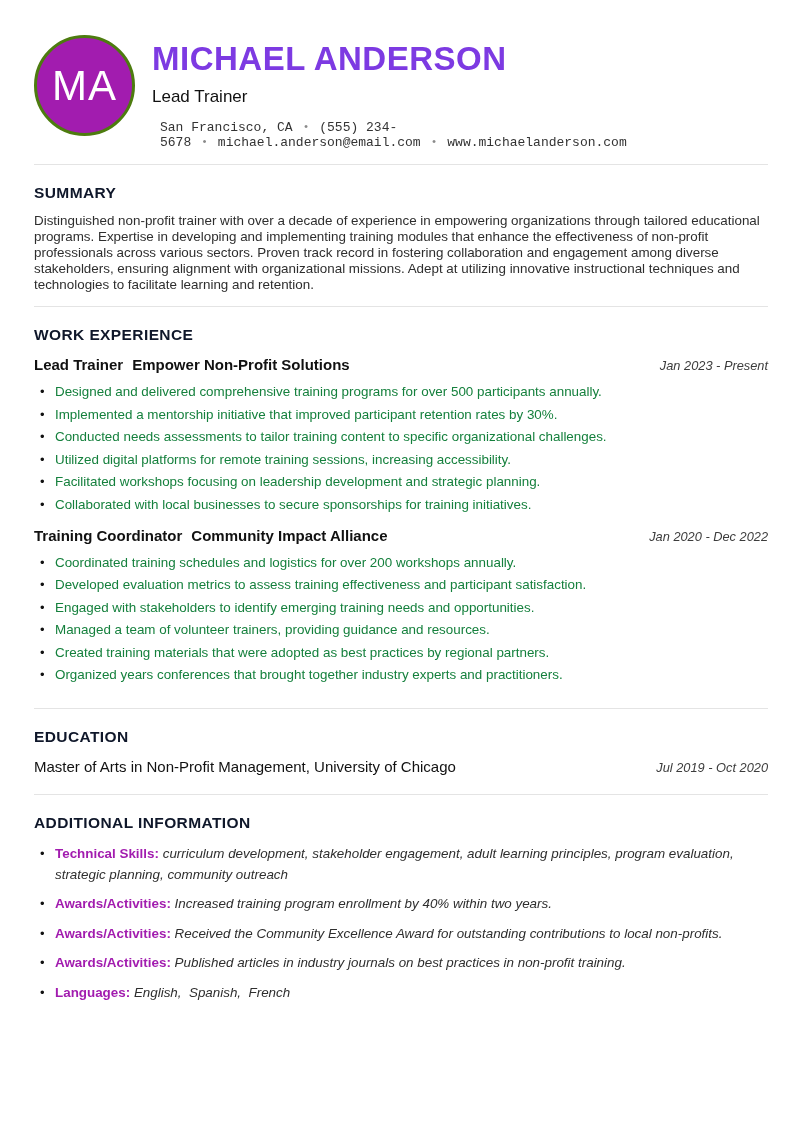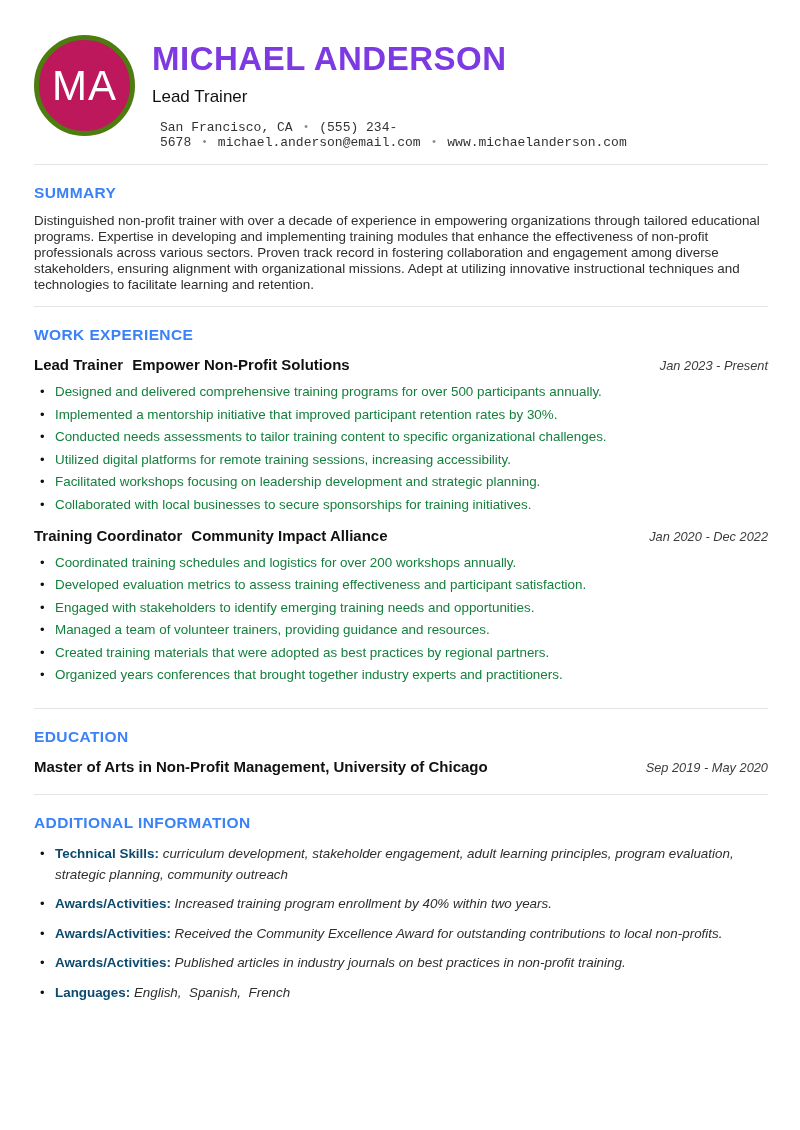--- a/index.html
+++ b/index.html
@@ -9,42 +9,42 @@
     font-family: "Liberation Sans", sans-serif;
     color: #2e2e2e;
     overflow: hidden;
   }
   .page { padding: 0 32px 0 34px; }
 
   
   .header { display: flex; align-items: flex-start; gap: 17px; margin-top: 35px; }
   .avatar {
     width: 101px; height: 101px; border-radius: 50%;
-    background: #be185d; border: 5px solid #4d7c0f;
+    background: #a21caf; border: 3px solid #4d7c0f;
     display: flex; align-items: center; justify-content: center;
     flex: 0 0 auto;
   }
   .avatar span { color: #ffffff; font-size: 42px; letter-spacing: 1px; }
   .header-text { padding-top: 6px; }
   h1.name {
     color: #7d3ae2; font-size: 33px; font-weight: 700;
     letter-spacing: 0.5px; line-height: 1.1;
   }
   .person-title { font-size: 17px; color: #111111; margin-top: 10px; }
   .contact-row { margin-top: 13px; font-size: 13px; color: #333333; margin-left: 8px; font-family: Liberation Mono, monospace; }
   .contact-row .sep { color: #8a8a8a; margin: 0 10px; font-size: 11px; vertical-align: 1px; }
 
   
   hr.divider { border: none; border-top: 1px solid #e4e4e4; }
   .hr-1 { margin-top: 14px; }
   .hr-2 { margin-top: 13px; }
   .hr-3 { margin-top: 23px; }
   .hr-4 { margin-top: 19px; }
   h2.section-heading {
-    color: #3b82f6; font-size: 15.5px; font-weight: 700;
+    color: #0f172a; font-size: 15.5px; font-weight: 700;
     letter-spacing: 0.4px; margin-top: 19px;
   }
 
   
   .summary-text { margin-top: 11px; font-size: 13.4px; line-height: 16px; color: #2e2e2e; }
 
   
   .job { margin-top: 11px; }
   .job-row { display: flex; justify-content: space-between; align-items: baseline; margin-top: 12px; }
   .job-title-left { font-size: 15px; font-weight: 700; color: #111111; }
@@ -57,34 +57,34 @@
     font-size: 13.4px; line-height: 20px; color: #15803d;
     margin-bottom: 2.5px;
   }
   ul.bullets li::before {
     content: "\2022"; position: absolute; left: 6px; top: 0;
     color: #111111; font-size: 13px;
   }
 
   
   .edu-row { display: flex; justify-content: space-between; align-items: baseline; margin-top: 12px; margin-bottom: 6px; }
-  .edu-degree { font-size: 15px; font-weight: 700; color: #111111; }
+  .edu-degree { font-size: 15px; font-weight: 400; color: #111111; }
 
   
   ul.info-list { list-style: none; margin-top: 12px; }
   ul.info-list li {
     position: relative; padding-left: 21px;
     font-size: 13.4px; line-height: 20.5px; color: #2e2e2e;
     margin-bottom: 9px;
   }
   ul.info-list li::before {
     content: "\2022"; position: absolute; left: 6px; top: 0;
     color: #111111; font-size: 13px;
   }
-  .info-label { font-weight: 700; color: #0c4a6e; }
+  .info-label { font-weight: 700; color: #a21caf; }
   .info-text { white-space: pre-wrap; font-style: italic; }
 </style>
 </head>
 <body>
 
 <div class="page">
 
   <div class="header">
     <div class="avatar">
       <span>MA</span>
@@ -144,21 +144,21 @@
       </ul>
     </div>
   </section>
 
   <hr class="divider hr-3">
 
   <section>
     <h2 class="section-heading">EDUCATION</h2>
     <div class="edu-row">
       <span class="edu-degree">Master of Arts in Non-Profit Management, University of Chicago</span>
-      <span class="dates">Sep 2019 - May 2020</span>
+      <span class="dates">Jul 2019 - Oct 2020</span>
     </div>
   </section>
 
   <hr class="divider hr-4">
 
   <section>
     <h2 class="section-heading">ADDITIONAL INFORMATION</h2>
     <ul class="info-list">
       <li>
         <span class="info-label">Technical Skills:</span>

